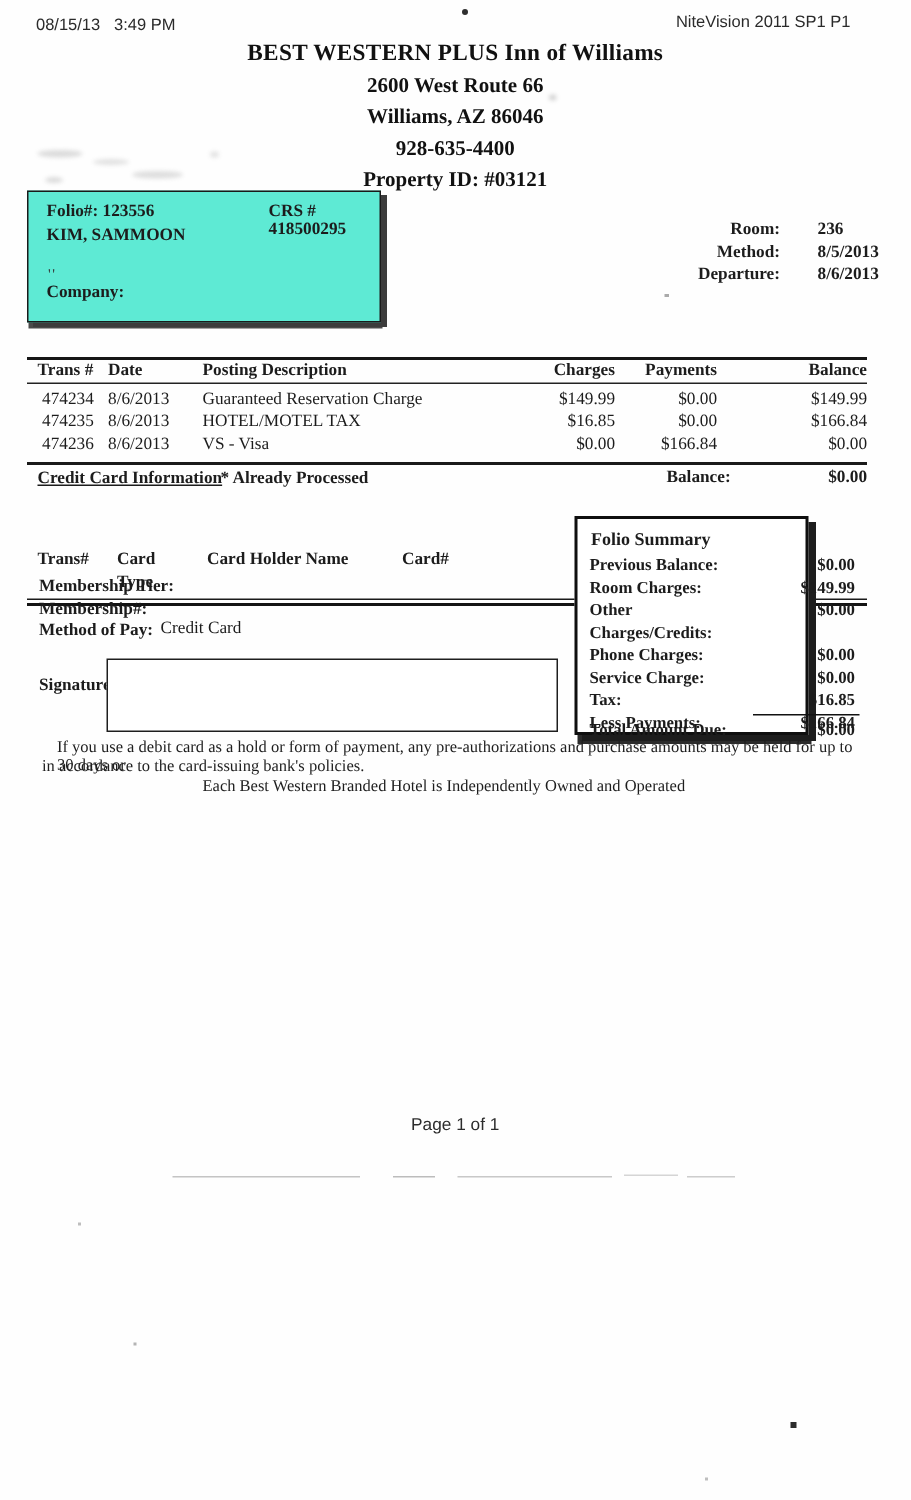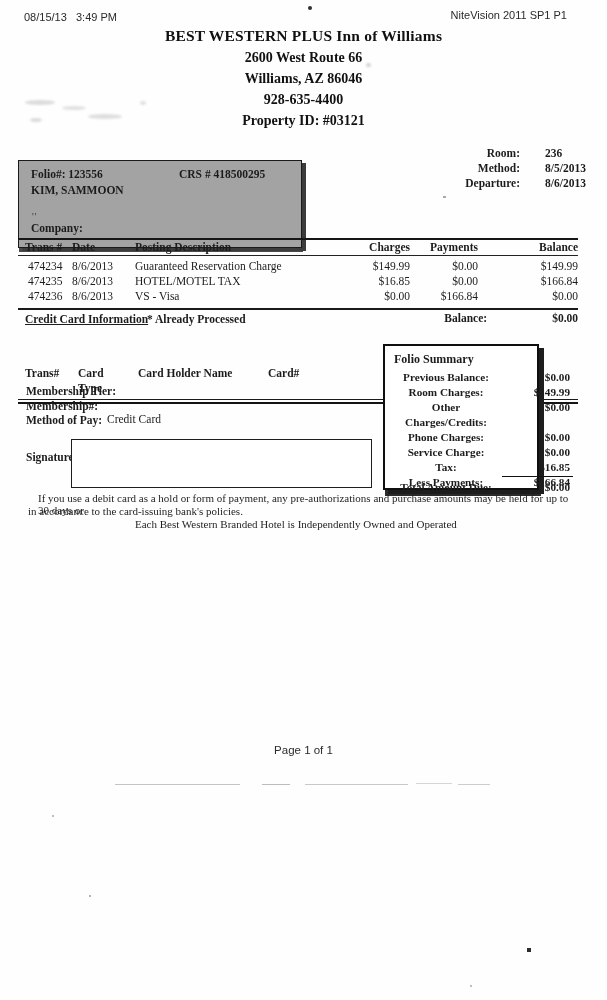--- a/index.html
+++ b/index.html
@@ -20,22 +20,22 @@
   
   .hotel-head { left:0; top:27px; width:607px; text-align:center; color:#111; }
   .hotel-head .hname { font-size:15.5px; font-weight:bold; letter-spacing:.2px; }
   .hotel-head .hline { font-size:14px; font-weight:bold; margin-top:5px; }
 
   
   .smudge { border-radius:50%; background:#8d8d8d; filter:blur(1.3px); }
 
   
   .folio-box {
-    left:18px; top:160px; width:284px; height:88px;
-    border:1.6px solid #1a1a1a; background:#a3a3a3;
+    left:18px; top:127px; width:236px; height:88px;
+    border:1.6px solid #1a1a1a; background:#5eead4;
     box-shadow:4px 3px 0 0 #3c3c3c, 1px 4px 0 0 #4a4a4a;
     font-size:11.5px;
   }
   .folio-box .r1 { position:absolute; left:12px; top:7px; font-weight:bold; }
   .folio-box .r1b { position:absolute; left:160px; top:7px; font-weight:bold; }
   .folio-box .r2 { position:absolute; left:12px; top:23px; font-weight:bold; }
   .folio-box .marks { position:absolute; left:13px; top:50px; font-size:10px; color:#333; letter-spacing:1px; }
   .folio-box .r3 { position:absolute; left:12px; top:61px; font-weight:bold; }
 
   
@@ -84,21 +84,21 @@
   
   .sum-box {
     left:383px; top:344px; width:156px; height:146px;
     border:2px solid #0f0f0f; background:#fff;
     box-shadow:5px 4px 0 0 #1d1d1d, 2px 6px 0 0 #2b2b2b;
     font-size:11.2px;
   }
   .sum-title { position:absolute; left:9px; top:6px; font-weight:bold; font-size:12px; }
   .sum-rows { position:absolute; left:8px; top:24px; width:177px; }
   .sum-row { display:grid; grid-template-columns:106px 1fr; line-height:15px; font-weight:bold; }
-  .sum-row .lbl { text-align:center; }
+  .sum-row .lbl { text-align:left; }
   .sum-row .val { text-align:right; }
   .sum-line { position:absolute; left:117px; top:130px; width:71px; border-top:1.3px solid #111; }
   .sum-total { position:absolute; left:8px; top:134px; width:177px; }
 
   
   .disc1 { left:38px; top:492px; width:540px; font-size:11px; color:#1e1e1e; }
   .disc2 { left:28px; top:505px; width:540px; font-size:11px; color:#1e1e1e; }
   .disc3 { left:135px; top:518px; width:400px; font-size:11px; color:#1e1e1e; }
   .pagenum { left:0; top:744px; width:607px; text-align:center; font-size:11.5px; color:#2c2c2c; }
 

